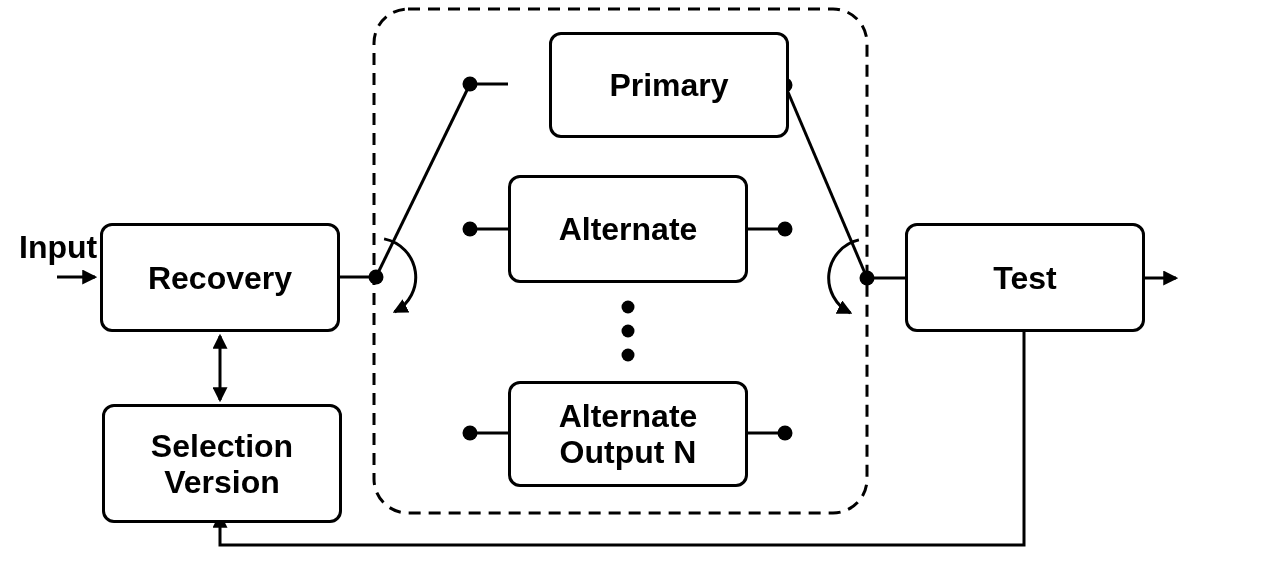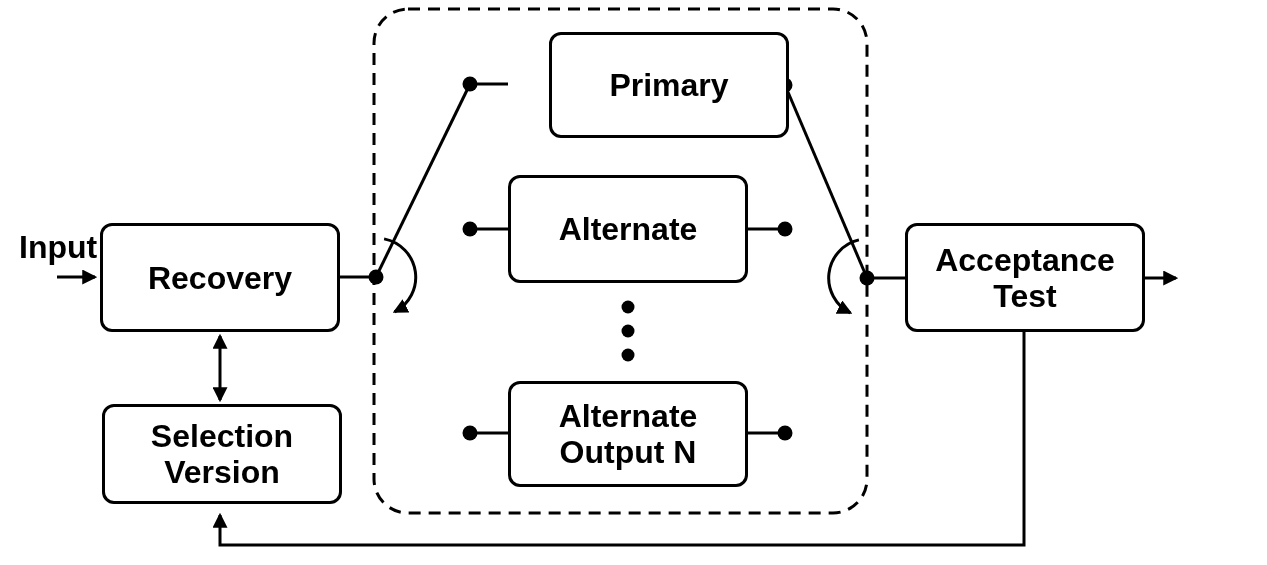--- a/index.html
+++ b/index.html
@@ -80,36 +80,35 @@
       <circle cx="628" cy="355" r="6.5"></circle>
     </g>
   </svg>
 
   <div class="flow-label" style="left:7px; top:229px;">Input</div>
 
   <div class="box" style="left:100px; top:223px; width:240px; height:109px;">
     <span>Recovery</span>
   </div>
 
-  <div class="box" style="left:102px; top:404px; width:240px; height:100px;">
+  <div class="box" style="left:102px; top:404px; width:240px; height:119px;">
     <span>Selection</span>
     <span>Version</span>
   </div>
 
   <div class="box" style="left:508px; top:32px; width:240px; height:106px;margin-left:41px;">
     <span>Primary</span>
   </div>
 
   <div class="box" style="left:508px; top:175px; width:240px; height:108px;">
     <span>Alternate</span>
   </div>
 
   <div class="box" style="left:508px; top:381px; width:240px; height:106px;">
     <span>Alternate</span>
     <span>Output N</span>
   </div>
 
   <div class="box" style="left:905px; top:223px; width:240px; height:109px;">
-    <span>Acceptance</span>
     <span>Test</span>
   </div>
 
 </div>
 
 </body></html>

